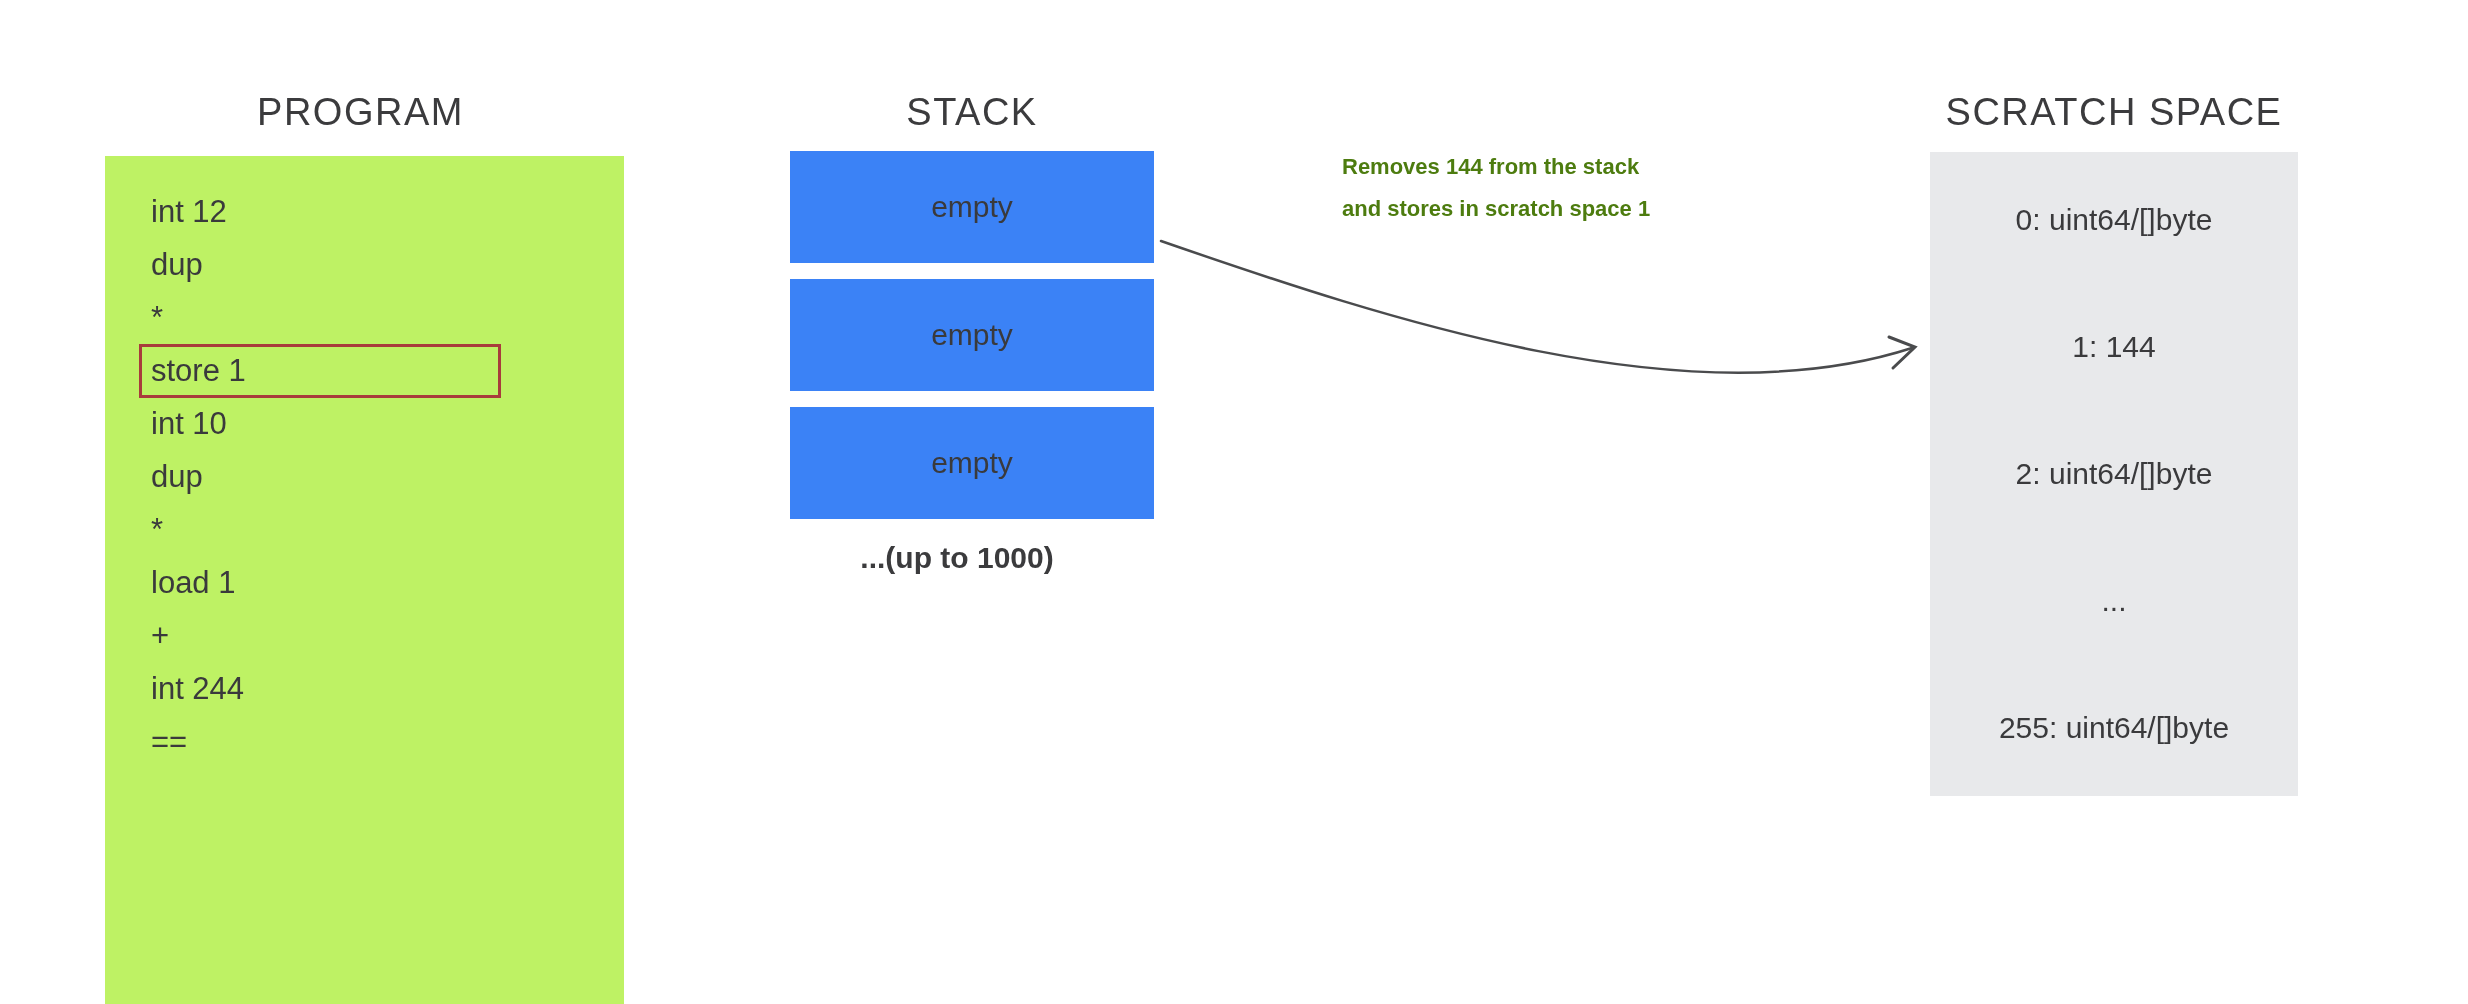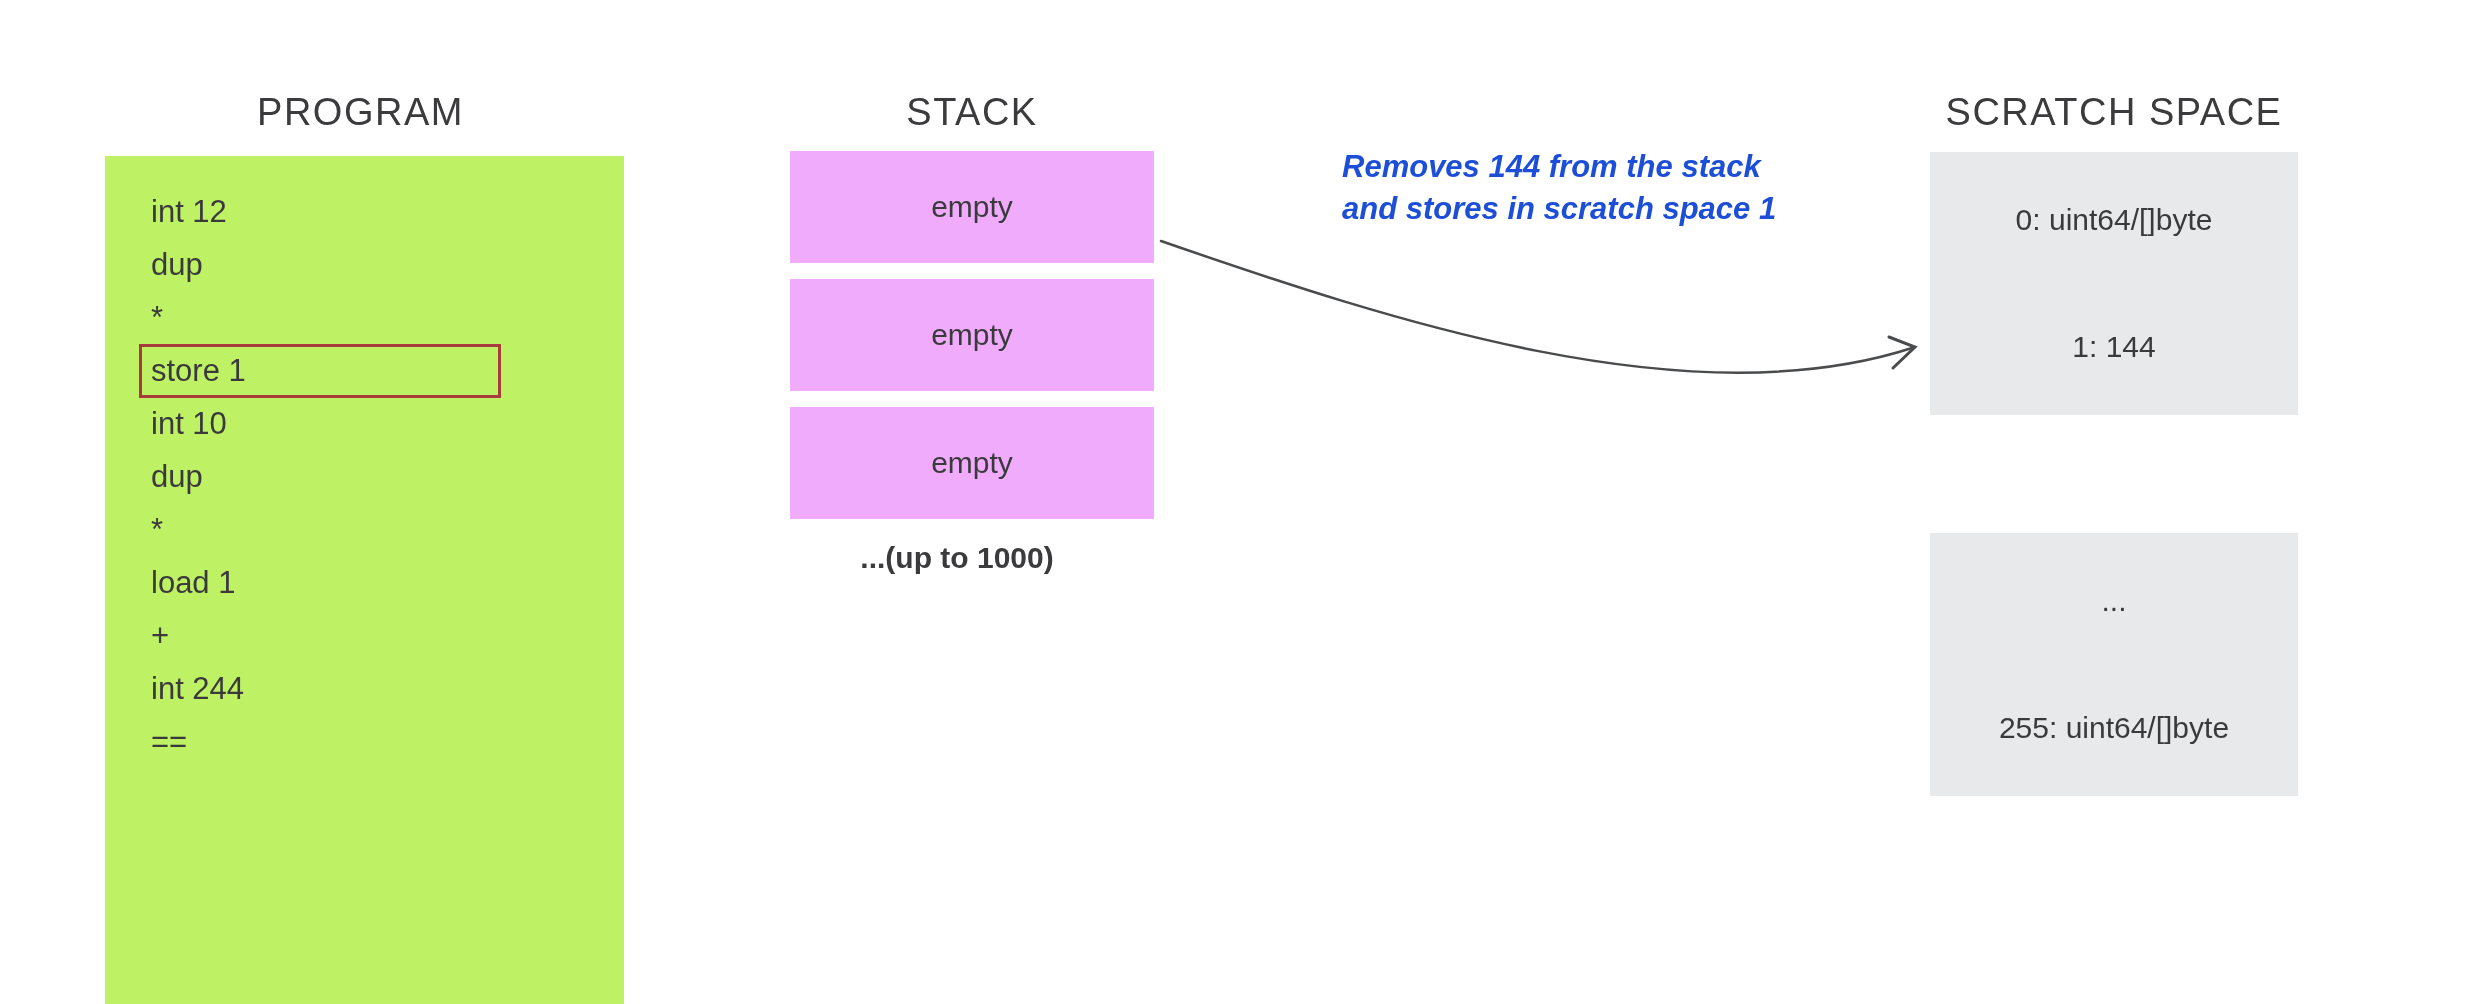--- a/index.html
+++ b/index.html
@@ -58,46 +58,45 @@
     box-sizing: border-box;
     border: 3px solid #a83c3c;
     background: transparent;
   }
   
   .stack-slot {
     position: absolute;
     left: 781px;
     width: 364px;
     height: 112px;
-    background: #f0abfc;
+    background: #3b82f6;
     display: flex;
     align-items: center;
     justify-content: center;
     font-size: 30px;
   }
   .stack-note {
     position: absolute;
     left: 766px;
     top: 541px;
     width: 364px;
     text-align: center;
     font-size: 30px;
     font-weight: 700;
     color: #3b3b3d;
   }
   
   .annotation {
     position: absolute;
     left: 1333px;
     top: 146px;
-    font-size: 31px;
+    font-size: 22px;
     font-weight: 600;
     line-height: 42px;
-    color: #1d4ed8;
-    font-style: italic;
+    color: #4d7c0f;
   }
   
   .arrow-layer {
     position: absolute;
     left: 0;
     top: 0;
     width: 2468px;
     height: 1004px;
     pointer-events: none;
   }
@@ -154,16 +153,17 @@
 
   <svg class="arrow-layer" viewBox="0 0 2468 1004">
     <path d="M 1152 241 C 1380 320, 1680 420, 1903 348" fill="none" stroke="#4a4b4d" stroke-width="2.5" stroke-linecap="round"></path>
     <polyline points="1880,337 1906,347 1884,368" fill="none" stroke="#4a4b4d" stroke-width="3" stroke-linecap="round" stroke-linejoin="miter"></polyline>
   </svg>
 
   <div class="col-title" style="left:1921px; width:368px;">SCRATCH SPACE</div>
 
   <div class="scratch-slot" style="top:152px;">0: uint64/[]byte</div>
   <div class="scratch-slot" style="top:279px;">1: 144</div>
+  <div class="scratch-slot" style="top:406px;">2: uint64/[]byte</div>
   <div class="scratch-slot" style="top:533px;">...</div>
   <div class="scratch-slot" style="top:660px;">255: uint64/[]byte</div>
 
 </div>
 
 </body></html>

